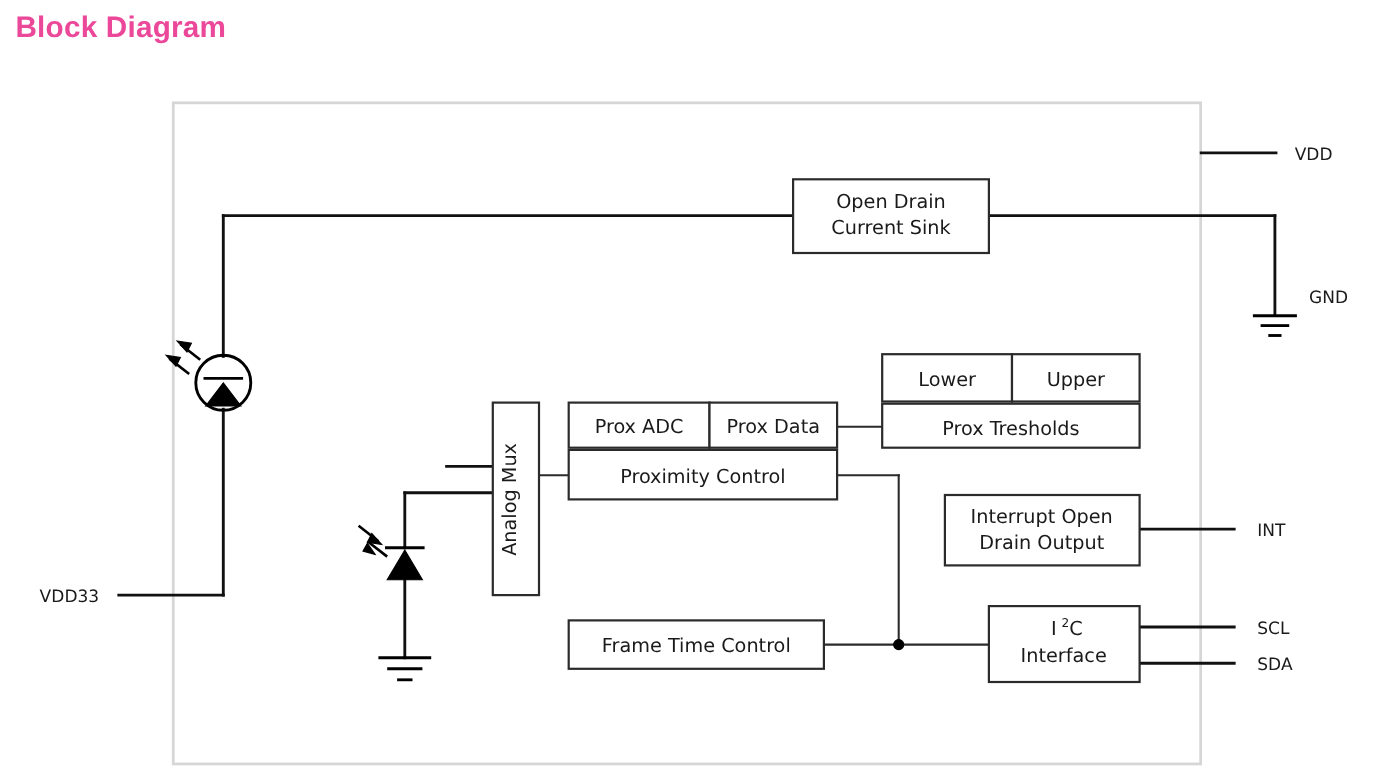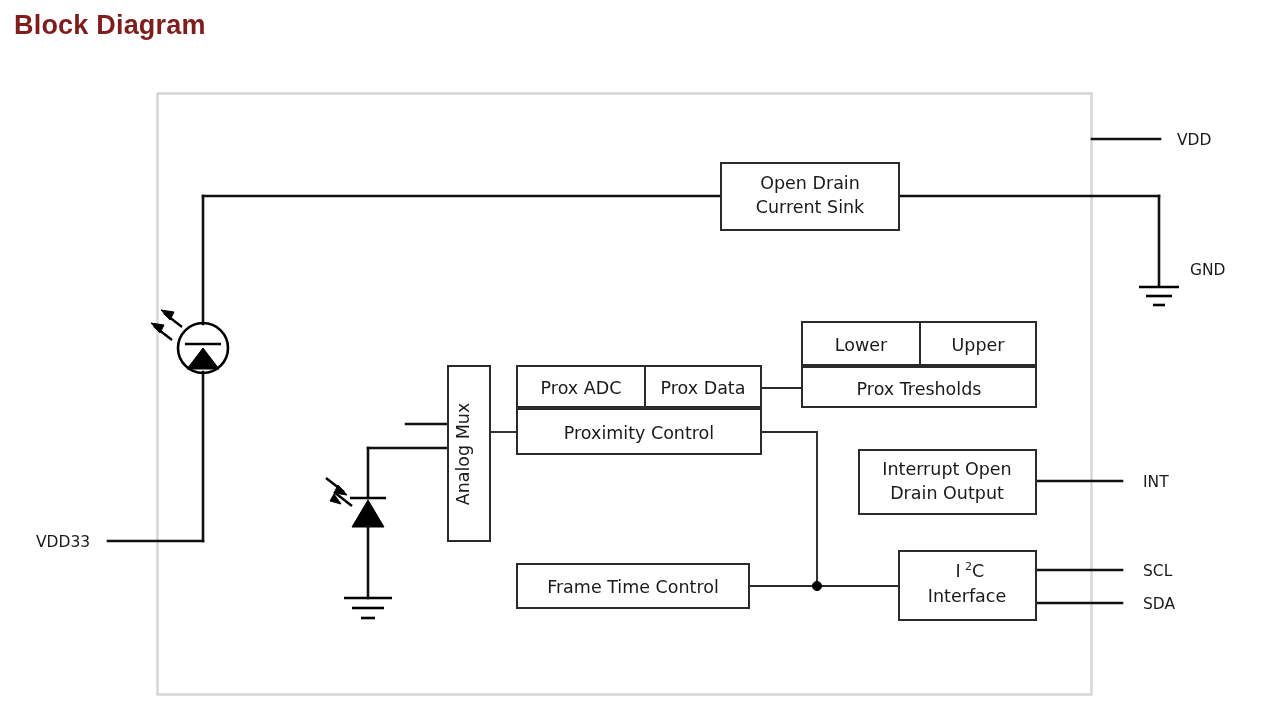--- a/index.html
+++ b/index.html
@@ -19,21 +19,21 @@
     overflow: hidden;
     background: #ffffff;
   }
   #page-title {
     position: absolute;
     left: 14px;
     top: 10px;
     font-size: 27px;
     font-weight: bold;
     letter-spacing: 0.2px;
-    color: #7f1d1d;
+    color: #ec4899;
     font-family: "Liberation Sans", sans-serif;
   }
   #diagram-svg {
     position: absolute;
     left: 0;
     top: 0;
   }
   .blk-text {
     font-family: "DejaVu Sans", sans-serif;
     font-size: 17.5px;

